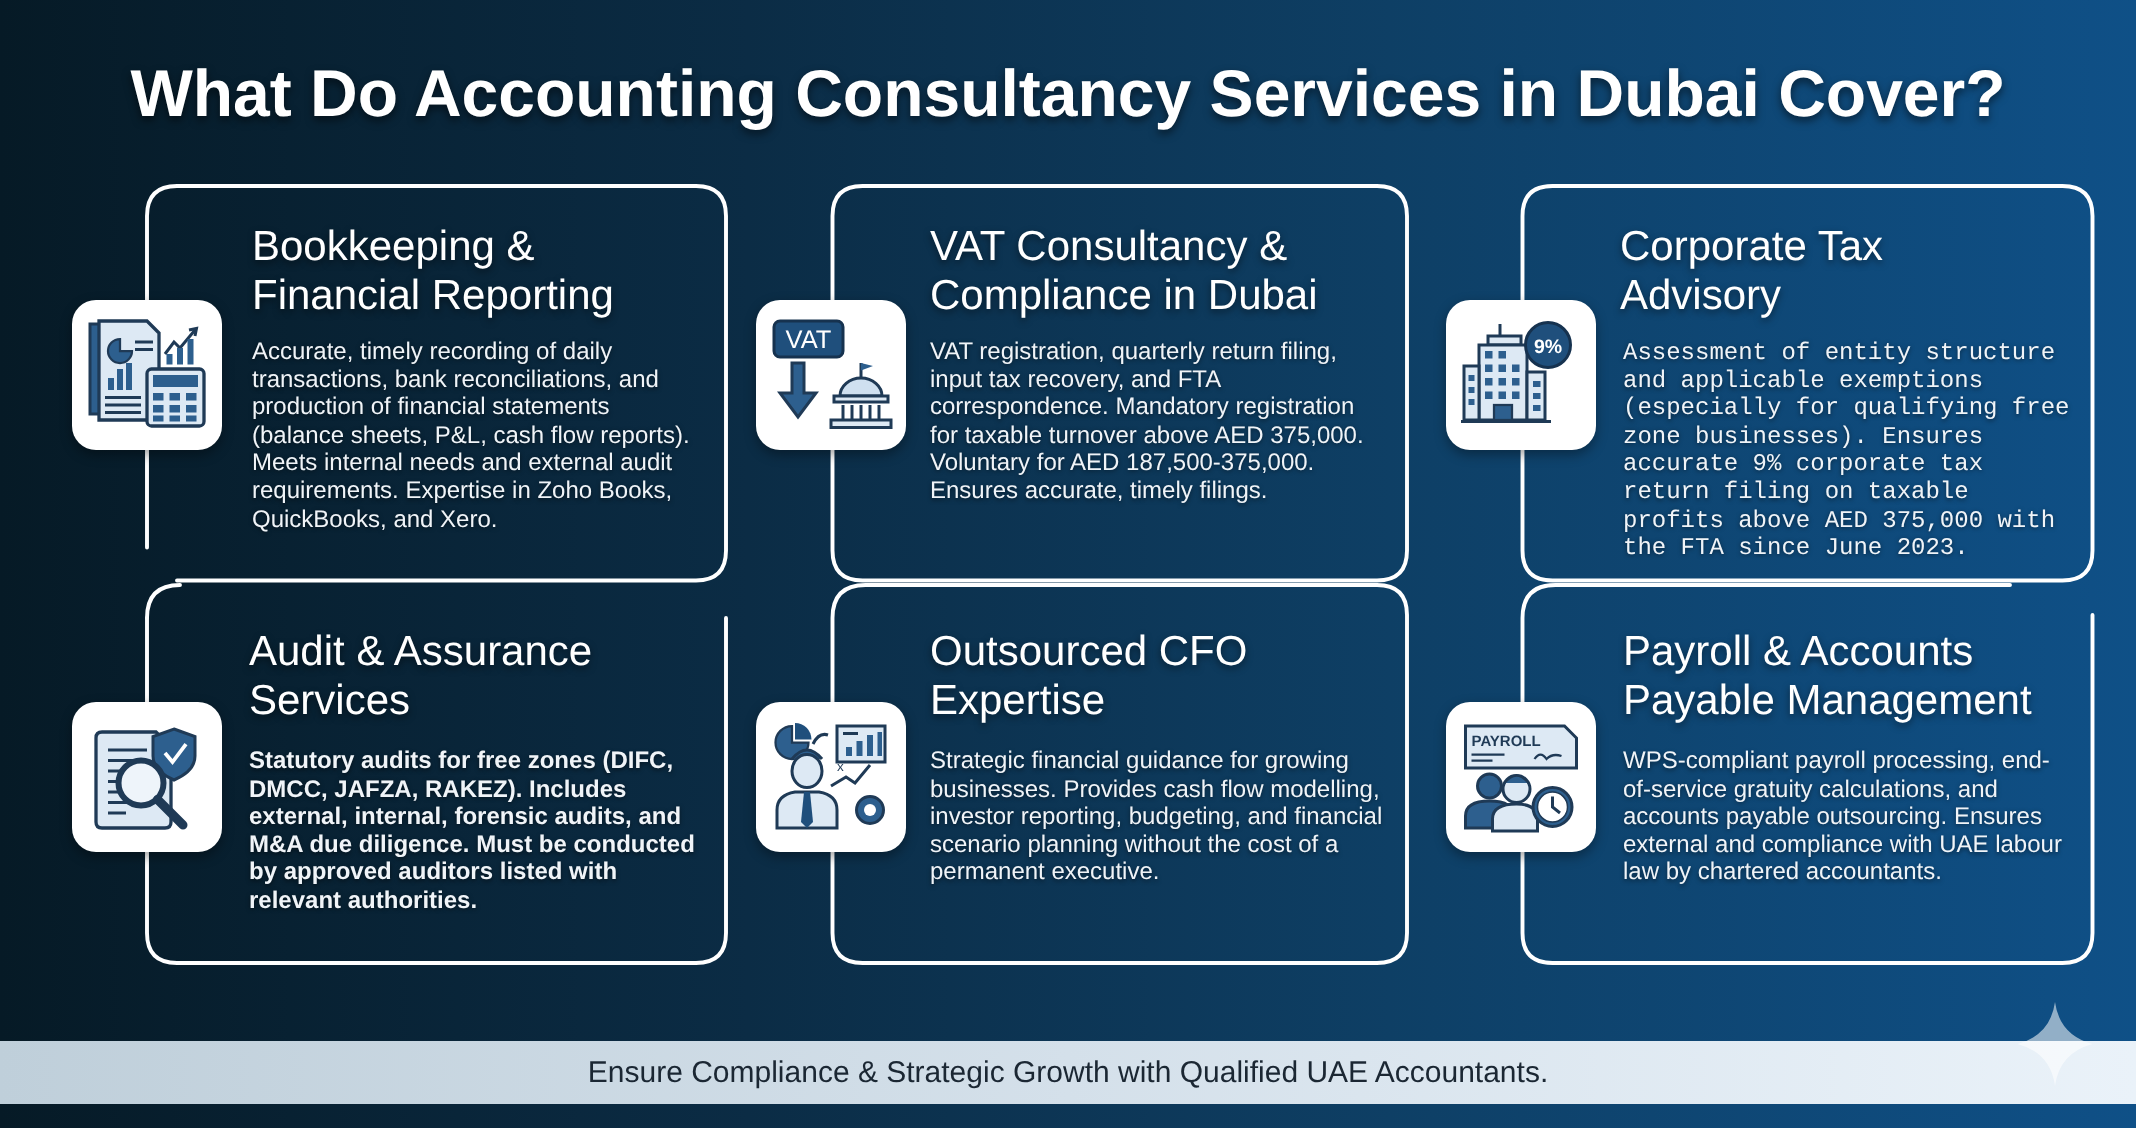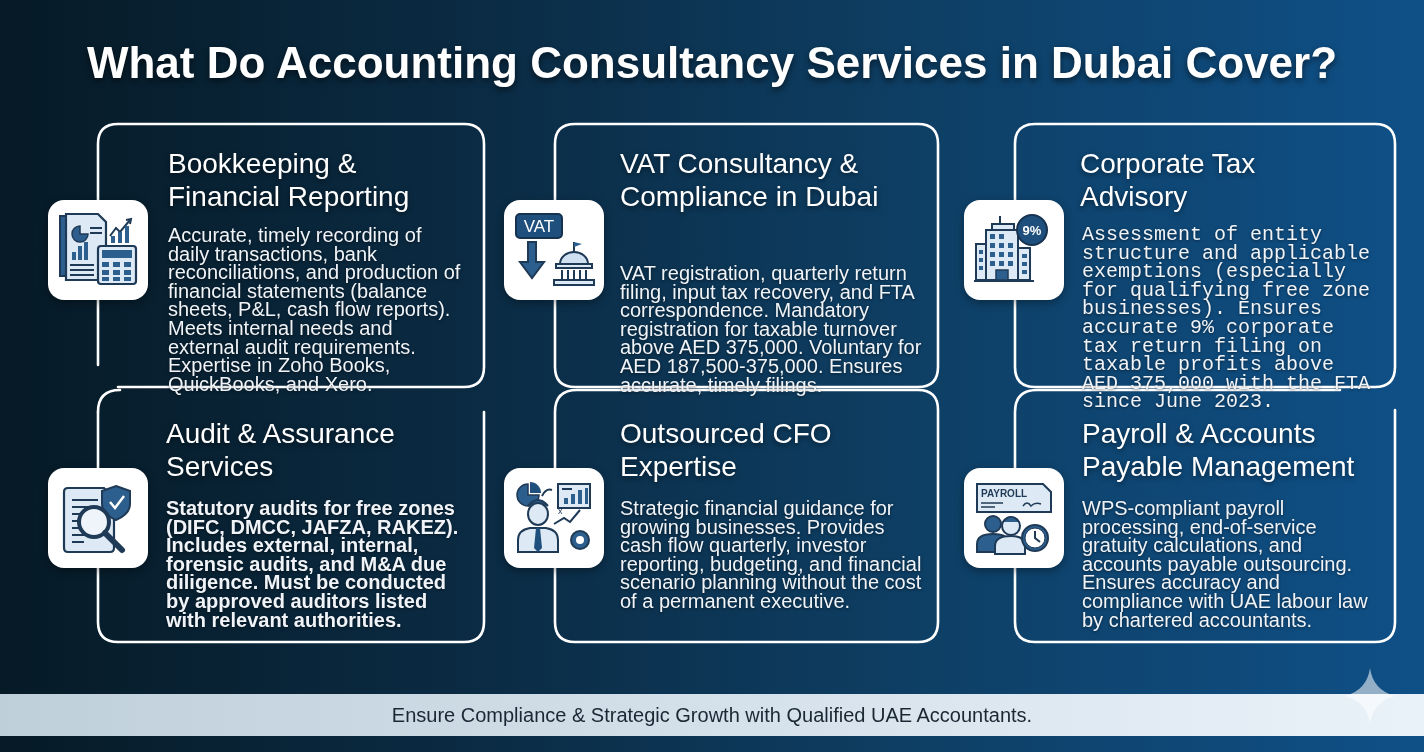--- a/index.html
+++ b/index.html
@@ -14,21 +14,21 @@
     font-size: 44px; font-weight: bold; letter-spacing: 0px; color: #fff;
     text-shadow: 0 3px 6px rgba(0,0,0,0.55);
   }
   svg.lines { position: absolute; left: 0; top: 0; }
   .card { position: absolute; }
   .card .heading {
     position: absolute; font-size: 28px; font-weight: normal; line-height: 33px;
     color: #fff; text-shadow: 0 2px 5px rgba(0,0,0,0.5); white-space: pre-line;
   }
   .card .desc {
-    position: absolute; font-size: 20px; line-height: 18.6px; color: #f0f4f8;
+    position: absolute; font-size: 16px; line-height: 18.6px; color: #f0f4f8;
     text-shadow: 0 1px 3px rgba(0,0,0,0.5);
   }
   .icon-box {
     position: absolute; width: 100px; height: 100px; border-radius: 16px;
     background: #ffffff; box-shadow: 0 3px 8px rgba(0,0,0,0.35);
     display: flex; align-items: center; justify-content: center;
   }
   .footer {
     position: absolute; left: 0; top: 694px; width: 1424px; height: 42px;
     background: linear-gradient(90deg, #bfcfda 0%, #d4e0ea 50%, #eaf2f9 100%);
@@ -124,21 +124,21 @@
           <line x1="56" y1="58" x2="56" y2="68"></line>
           <line x1="62" y1="58" x2="62" y2="68"></line>
           <line x1="68" y1="58" x2="68" y2="68"></line>
           <line x1="74" y1="58" x2="74" y2="68"></line>
         </g>
       <rect x="42" y="68" width="40" height="5" fill="#dde9f4" stroke="#1f3a56" stroke-width="2"></rect>
     </svg>
   </div>
   <div class="heading" style="left:620px; top:147px; width:310px;">VAT Consultancy &amp;
 Compliance in Dubai</div>
-  <div class="desc" style="left:620px; top:226px; width:305px;margin-top:38px;">VAT registration, quarterly return filing, input tax recovery, and FTA correspondence. Mandatory registration for taxable turnover above AED 375,000. Voluntary for AED 187,500-375,000. Ensures accurate, timely filings.</div>
+  <div class="desc" style="left:620px; top:226px; width:305px;">VAT registration, quarterly return filing, input tax recovery, and FTA correspondence. Mandatory registration for taxable turnover above AED 375,000. Voluntary for AED 187,500-375,000. Ensures accurate, timely filings.</div>
 </div>
 
 <div class="card">
   <div class="icon-box" style="left:964px; top:200px;">
     <svg width="80" height="76" viewBox="0 0 80 76">
       <line x1="26" y1="4" x2="26" y2="12" stroke="#1f3a56" stroke-width="2"></line>
       <rect x="18" y="12" width="22" height="6" fill="#dde9f4" stroke="#1f3a56" stroke-width="2"></rect>
       <rect x="12" y="18" width="32" height="50" fill="#dde9f4" stroke="#1f3a56" stroke-width="2"></rect>
       <rect x="2" y="32" width="10" height="36" fill="#dde9f4" stroke="#1f3a56" stroke-width="2"></rect>
       <rect x="44" y="36" width="12" height="32" fill="#dde9f4" stroke="#1f3a56" stroke-width="2"></rect>
@@ -215,21 +215,21 @@
       <path d="M4,72 L4,60 Q4,50 16,48 L32,48 Q44,50 44,60 L44,72 Z" fill="#dde9f4" stroke="#1f3a56" stroke-width="2"></path>
       <path d="M22,48 L26,48 L28,68 L24,72 L20,68 Z" fill="#1f4f7c"></path>
       <polyline points="40,44 50,38 56,42 66,30" fill="none" stroke="#1f3a56" stroke-width="2"></polyline>
       <text x="44" y="34" font-size="9" fill="#1f3a56" font-family="Liberation Sans, sans-serif">x</text>
       <circle cx="66" cy="60" r="9" fill="#2d5f8e" stroke="#1f3a56" stroke-width="2"></circle>
       <circle cx="66" cy="60" r="4" fill="#fff"></circle>
     </svg>
   </div>
   <div class="heading" style="left:620px; top:417px; width:300px;">Outsourced CFO
 Expertise</div>
-  <div class="desc" style="left:620px; top:499px; width:305px;">Strategic financial guidance for growing businesses. Provides cash flow quarterly, investor reporting, budgeting, and financial scenario planning without the cost of a permanent executive.</div>
+  <div class="desc" style="left:620px; top:499px; width:305px;">Strategic financial guidance for growing businesses. Provides cash flow modelling, investor reporting, budgeting, and financial scenario planning without the cost of a permanent executive.</div>
 </div>
 
 <div class="card">
   <div class="icon-box" style="left:964px; top:468px;text-align:right;">
     <svg width="82" height="76" viewBox="0 0 82 76">
       <path d="M4,4 L70,4 L78,12 L78,32 L4,32 Z" fill="#dde9f4" stroke="#1f3a56" stroke-width="2"></path>
       <text x="8" y="17" font-size="10" font-weight="bold" fill="#1f3a56" font-family="Liberation Sans, sans-serif">PAYROLL</text>
       <line x1="8" y1="23" x2="30" y2="23" stroke="#1f3a56" stroke-width="1.5"></line>
       <line x1="8" y1="27" x2="22" y2="27" stroke="#1f3a56" stroke-width="1.5"></line>
       <path d="M50,26 Q54,20 58,26 Q62,22 68,24" fill="none" stroke="#1f3a56" stroke-width="1.5"></path>
@@ -238,21 +238,21 @@
       <circle cx="38" cy="46" r="9" fill="#dde9f4" stroke="#1f3a56" stroke-width="2"></circle>
       <path d="M30,42 Q38,32 46,42" fill="#2d5f8e" stroke="#1f3a56" stroke-width="1.5"></path>
       <path d="M22,74 L22,66 Q22,56 38,56 Q52,56 52,66 L52,74 Z" fill="#dde9f4" stroke="#1f3a56" stroke-width="2"></path>
       <circle cx="62" cy="58" r="13" fill="#2d5f8e" stroke="#1f3a56" stroke-width="2"></circle>
       <circle cx="62" cy="58" r="10" fill="#fff" stroke="#1f3a56" stroke-width="1"></circle>
       <polyline points="62,51 62,58 67,62" fill="none" stroke="#1f3a56" stroke-width="2"></polyline>
     </svg>
   </div>
   <div class="heading" style="left:1082px; top:417px; width:310px;">Payroll &amp; Accounts
 Payable Management</div>
-  <div class="desc" style="left:1082px; top:499px; width:300px;">WPS-compliant payroll processing, end-of-service gratuity calculations, and accounts payable outsourcing. Ensures accuracy and compliance with UAE labour law by chartered accountants.</div>
+  <div class="desc" style="left:1082px; top:499px; width:300px;">WPS-compliant payroll processing, end-of-service gratuity calculations, and accounts payable outsourcing. Ensures external and compliance with UAE labour law by chartered accountants.</div>
 </div>
 
 <div class="footer">
   <span>Ensure Compliance &amp; Strategic Growth with Qualified UAE Accountants.</span>
 </div>
 
 <svg class="sparkle" width="50" height="60" viewBox="0 0 50 60">
   <path d="M25,0 Q28,22 50,28 Q28,34 25,56 Q22,34 0,28 Q22,22 25,0 Z" fill="#ffffff" fill-opacity="0.55"></path>
 </svg>
 

